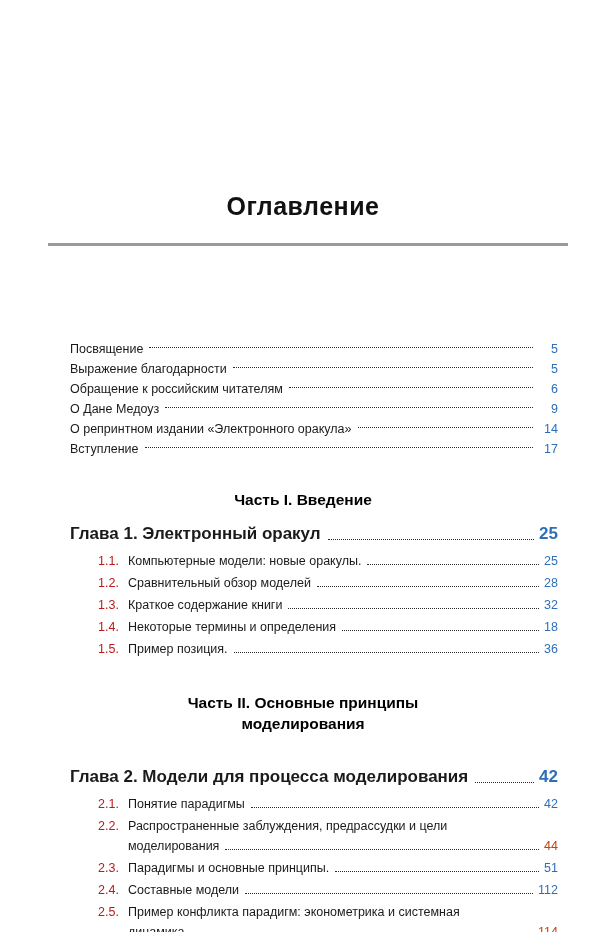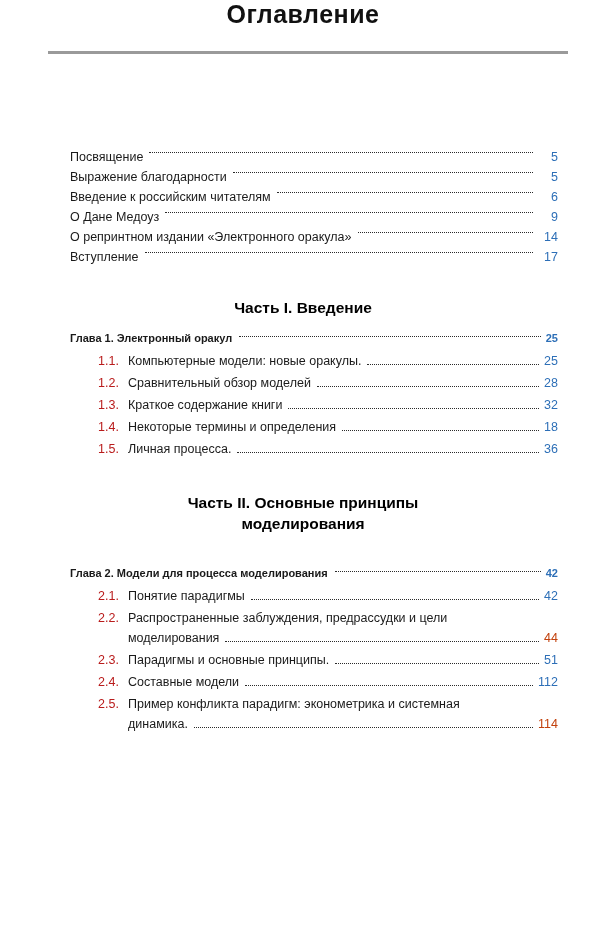--- a/index.html
+++ b/index.html
@@ -22,37 +22,38 @@
     padding: 0 42px 0 70px;
     position: relative;
   }
   .title {
     text-align: center;
     font-size: 25px;
     font-weight: bold;
     letter-spacing: 0.5px;
     color: #111;
     margin: 0;
+    padding-top: 192px;
     padding-right: 22px;
   }
   .title-rule {
     height: 3px;
     background: #9a9a9a;
     margin: 22px 0 0 -22px;
     width: 520px;
   }
 
   .front-list {
     margin-top: 97px;
   }
 
   
   .row {
     display: flex;
-    align-items: flex-start;
+    align-items: center;
     font-size: 12.5px;
     line-height: 1.0;
     margin-bottom: 7.5px;
     white-space: nowrap;
   }
   .row .txt {
     flex: 0 1 auto;
     overflow: hidden;
   }
   .row .dots {
@@ -84,22 +85,22 @@
     line-height: 1.35;
   }
   .part-heading.two-line {
     margin-top: 36px;
     margin-bottom: 32px;
   }
 
   
   .chapter {
     display: flex;
-    align-items: center;
-    font-size: 11px;
+    align-items: flex-end;
+    font-size: 17px;
     font-weight: bold;
     margin: 0 0 10px 0;
     white-space: nowrap;
   }
   .chapter .txt { flex: 0 1 auto; }
   .chapter .dots {
     flex: 1 1 auto;
     border-bottom: 1px dotted #2b2b2b;
     margin: 0 5px 4px 7px;
     height: 1px;
@@ -172,21 +173,21 @@
       <span class="pg">5</span>
     </div>
 
     <div class="row">
       <span class="txt">Выражение благодарности</span>
       <span class="dots"></span>
       <span class="pg">5</span>
     </div>
 
     <div class="row">
-      <span class="txt">Введение к российским читателям</span>
+      <span class="txt">Обращение к российским читателям</span>
       <span class="dots"></span>
       <span class="pg">6</span>
     </div>
 
     <div class="row">
       <span class="txt">О Дане Медоуз</span>
       <span class="dots"></span>
       <span class="pg">9</span>
     </div>
 
@@ -235,21 +236,21 @@
 
   <div class="sub">
     <span class="num">1.4.</span>
     <span class="txt">Некоторые термины и определения</span>
     <span class="dots"></span>
     <span class="pg">18</span>
   </div>
 
   <div class="sub">
     <span class="num">1.5.</span>
-    <span class="txt">Личная процесса.</span>
+    <span class="txt">Пример позиция.</span>
     <span class="dots"></span>
     <span class="pg">36</span>
   </div>
 
   <div class="part-heading two-line">
     <div>Часть II. Основные принципы</div>
     <div>моделирования</div>
   </div>
 
   <div class="chapter">

